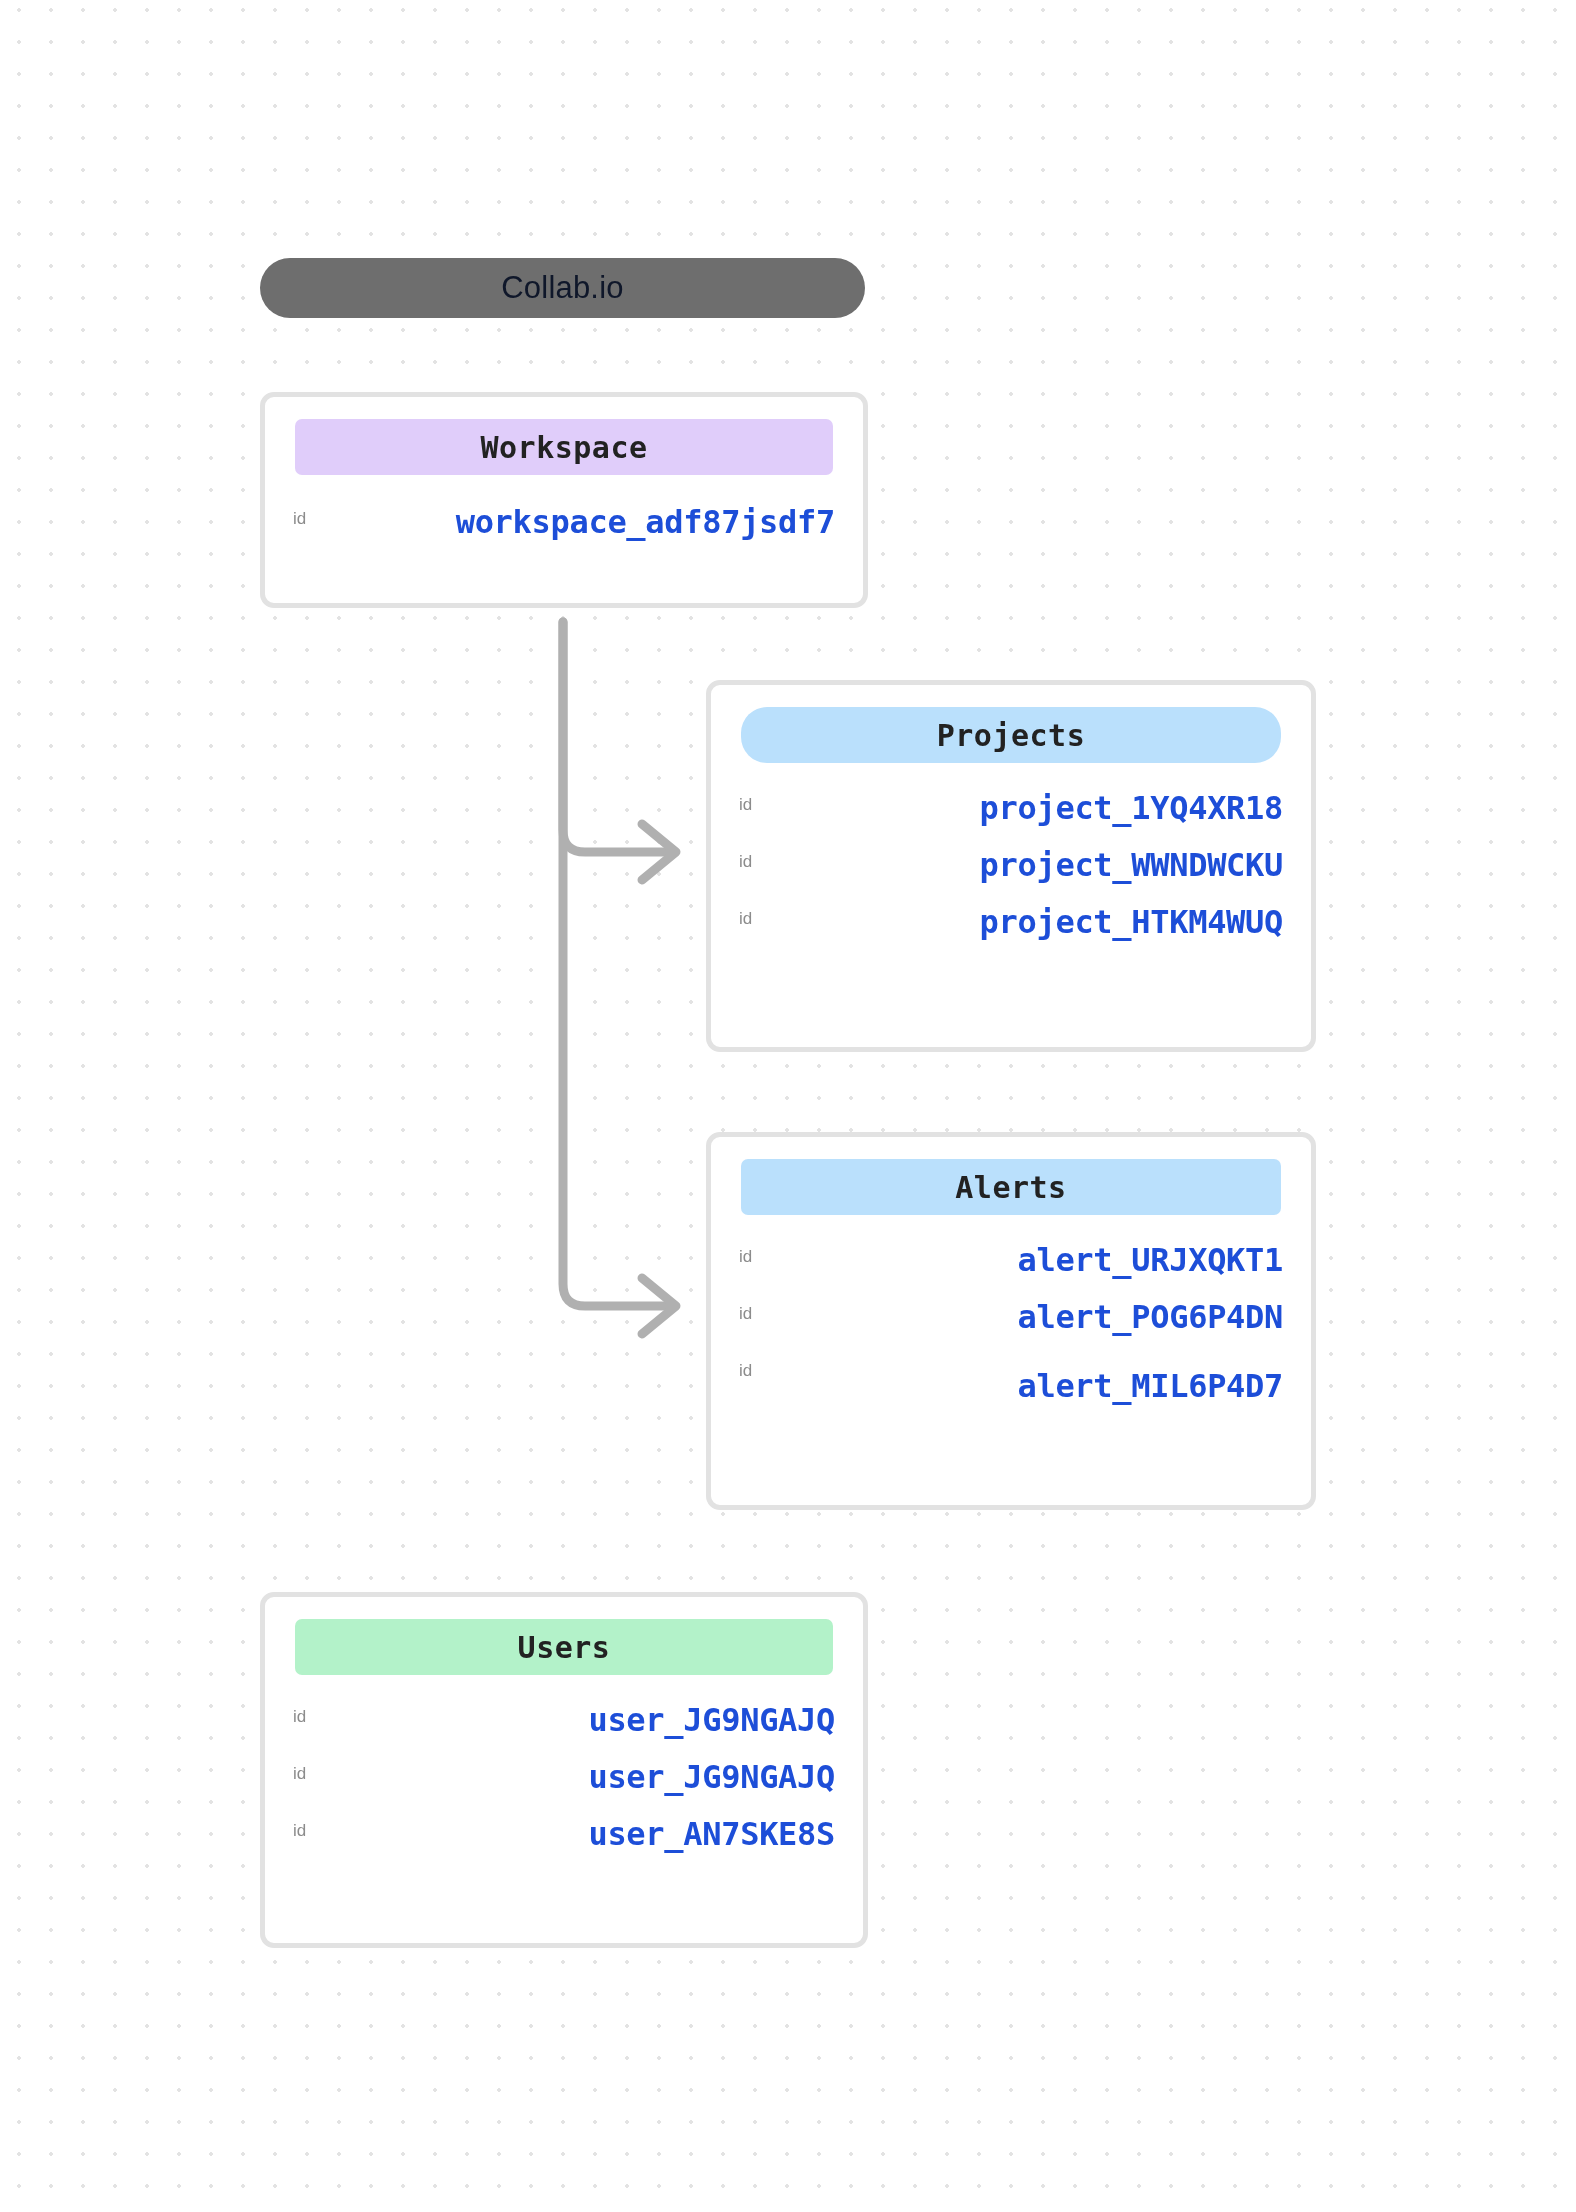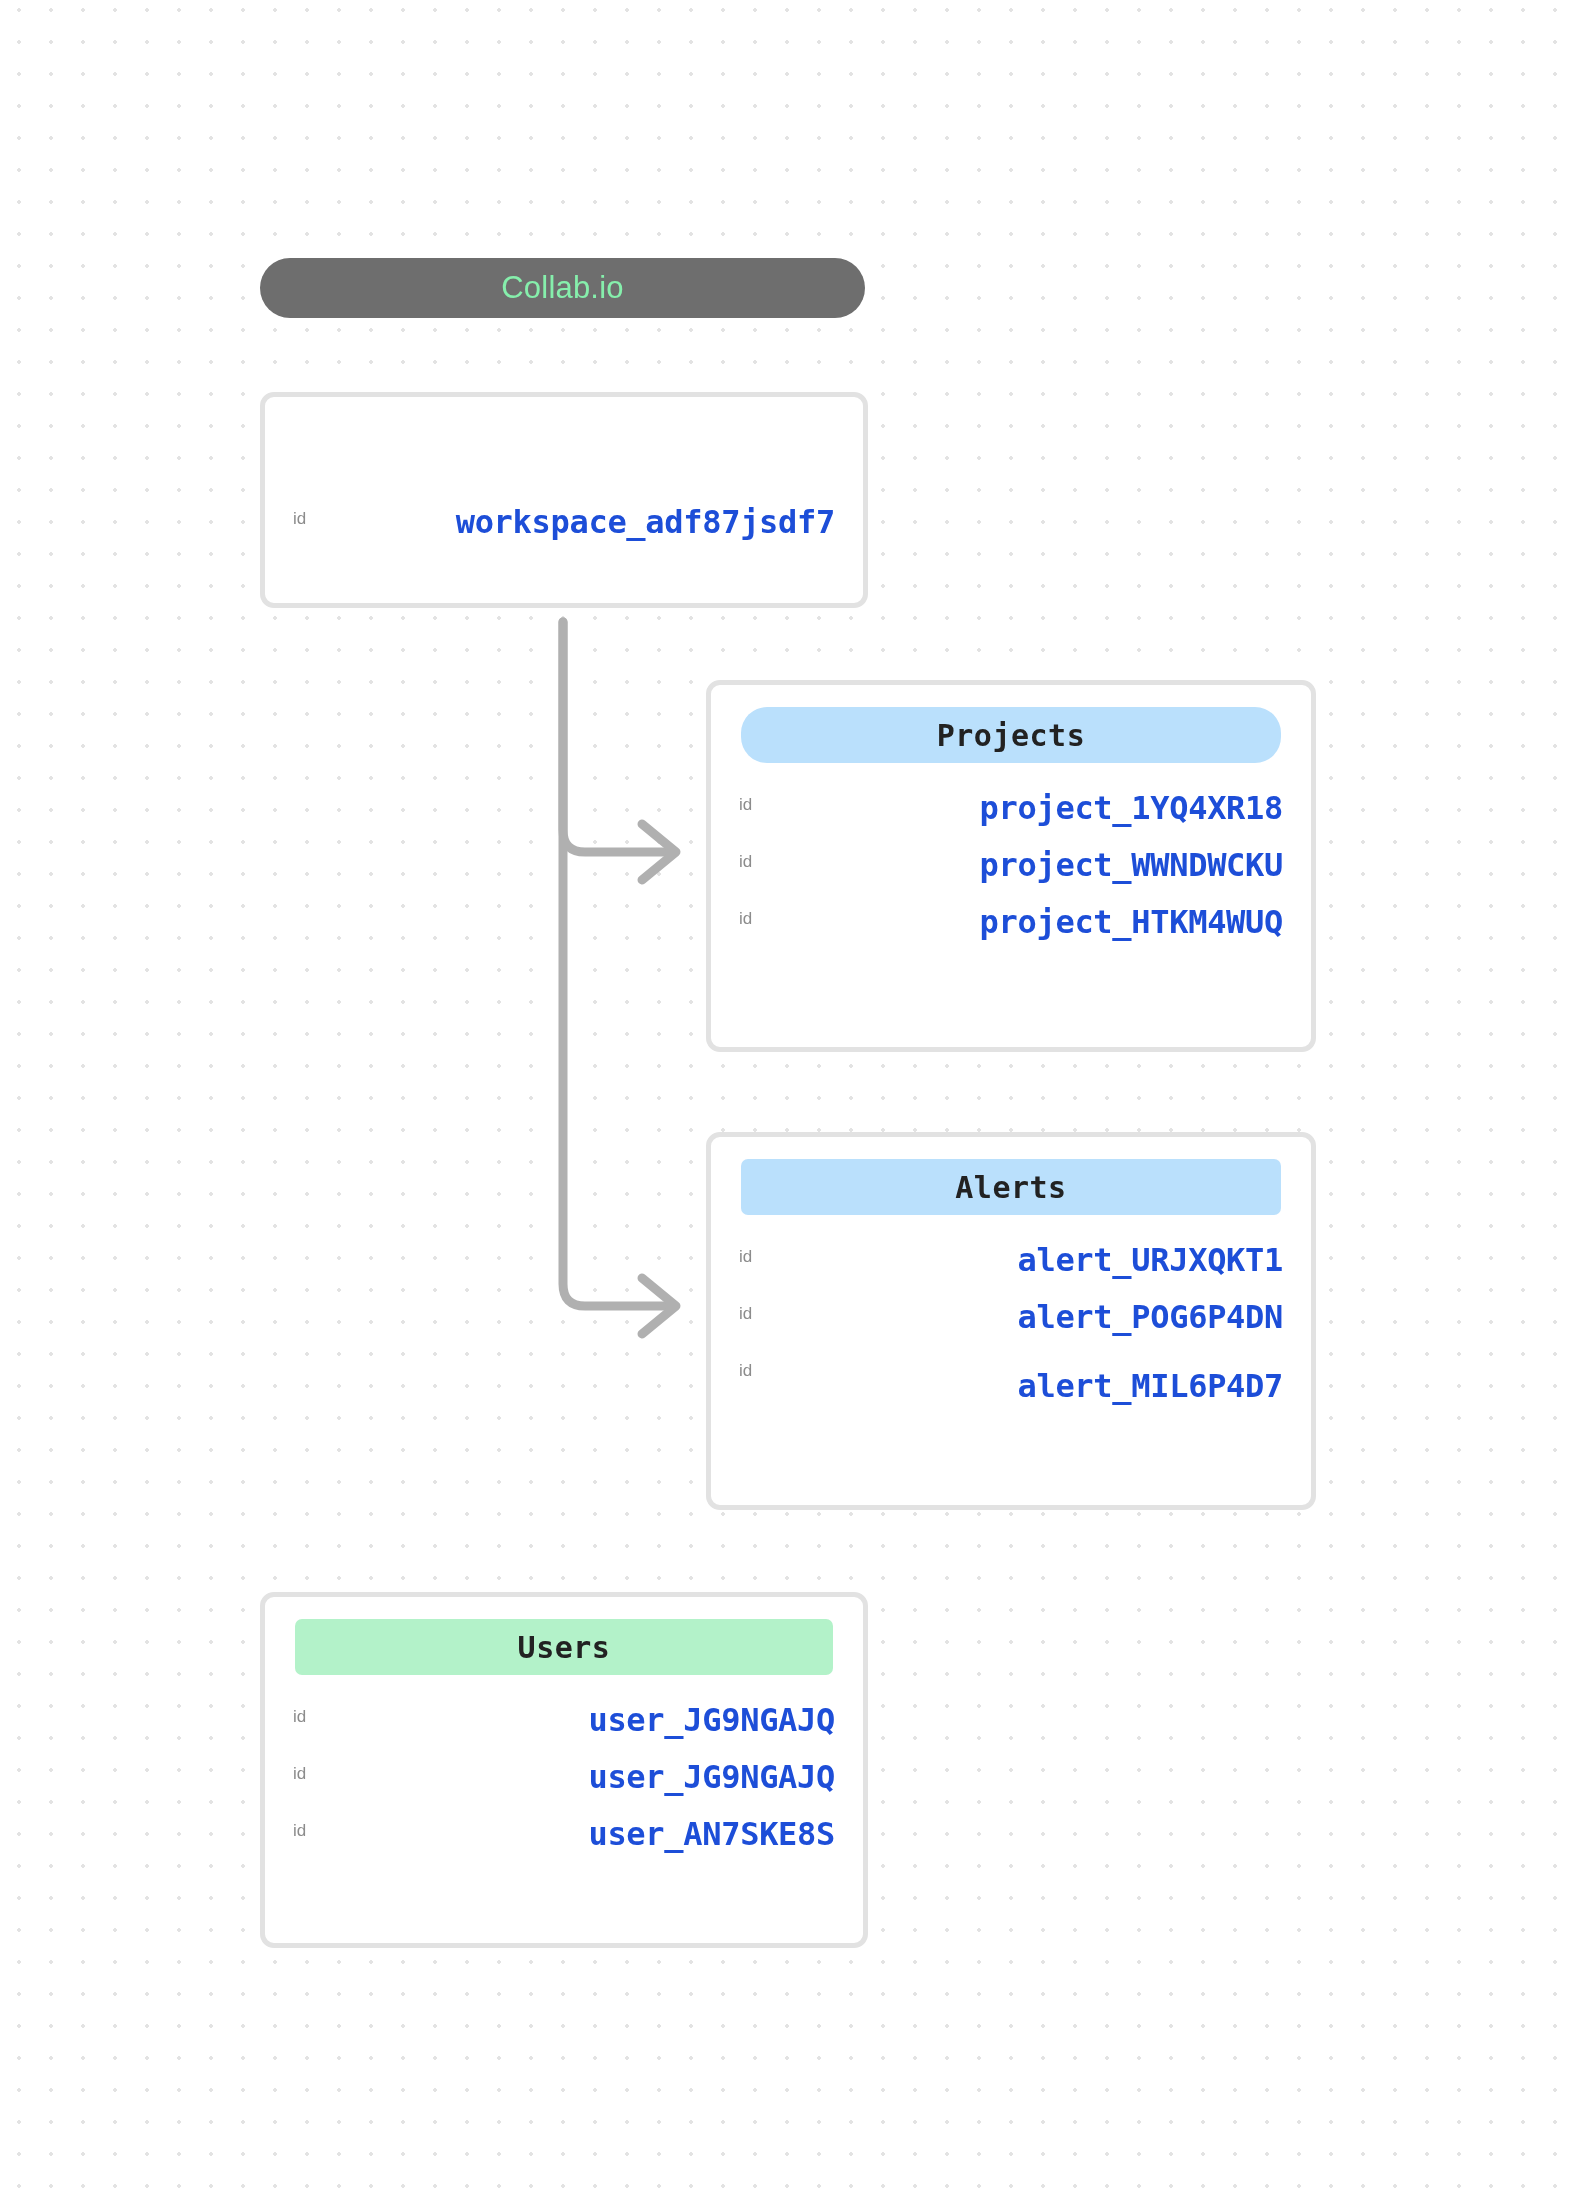--- a/index.html
+++ b/index.html
@@ -24,21 +24,21 @@
     position: absolute;
     left: 260px;
     top: 258px;
     width: 605px;
     height: 60px;
     background: #6e6e6e;
     border-radius: 30px;
     display: flex;
     align-items: center;
     justify-content: center;
-    color: #86efac;
+    color: #0f172a;
     font-size: 31px;
     font-family: "Liberation Sans", sans-serif;
     letter-spacing: 0.2px;
   }
 
   
   .card {
     position: absolute;
     box-sizing: border-box;
     background: #ffffff;
@@ -119,20 +119,21 @@
       <path d="M563,622 L563,1284 Q563,1306 585,1306 L672,1306"></path>
       <polyline points="642,1278 676,1306 642,1334"></polyline>
     </g>
   </svg>
 
   <div class="title-pill">
     <span>Collab.io</span>
   </div>
 
   <div class="card" id="card-workspace">
+    <div class="card-header hdr-purple" style="top: 22px;">Workspace</div>
     <div class="row" style="top: 106px;">
       <span class="row-key">id</span>
       <span class="row-val">workspace_adf87jsdf7</span>
     </div>
   </div>
 
   <div class="card" id="card-projects">
     <div class="card-header hdr-blue" style="top: 22px; border-radius: 26px;">Projects</div>
     <div class="row" style="top: 104px;">
       <span class="row-key">id</span>

